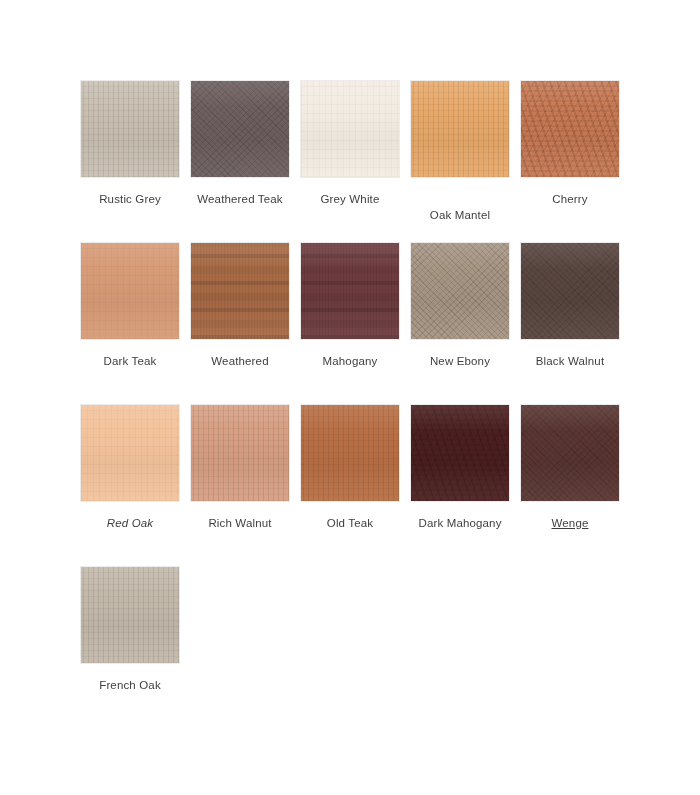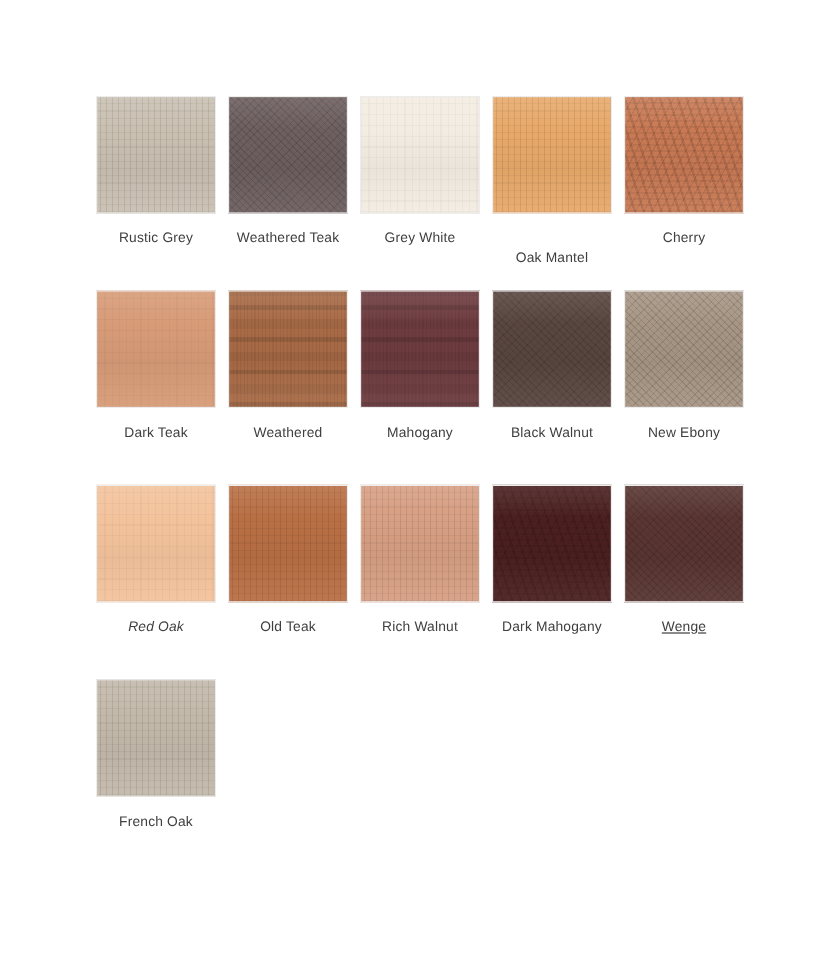--- a/index.html
+++ b/index.html
@@ -231,53 +231,53 @@
         <div class="swatch-label" style="color: rgb(63, 63, 63);">Weathered</div>
       </div>
       <div class="swatch-cell">
         <div class="swatch-tile" style="background-color: rgb(110, 60, 64);">
           <div class="grain g-band"></div>
           <div class="sheen"></div>
         </div>
         <div class="swatch-label" style="color: rgb(63, 63, 63);">Mahogany</div>
       </div>
       <div class="swatch-cell">
+        <div class="swatch-tile" style="background-color: rgb(168, 150, 133);">
+          <div class="grain g-speckle"></div>
+          <div class="sheen"></div>
+        </div>
+        <div class="swatch-label" style="color: rgb(63, 63, 63);">New Ebony</div>
+      </div>
+      <div class="swatch-cell">
         <div class="swatch-tile" style="background-color: rgb(90, 70, 65);">
           <div class="grain g-speckle"></div>
           <div class="sheen"></div>
         </div>
         <div class="swatch-label" style="color: rgb(63, 63, 63);">Black Walnut</div>
-      </div>
-      <div class="swatch-cell">
-        <div class="swatch-tile" style="background-color: rgb(168, 150, 133);">
-          <div class="grain g-speckle"></div>
-          <div class="sheen"></div>
-        </div>
-        <div class="swatch-label" style="color: rgb(63, 63, 63);">New Ebony</div>
       </div>
       <div class="swatch-cell">
         <div class="swatch-tile" style="background-color: rgb(243, 195, 156);">
           <div class="grain g-smooth"></div>
           <div class="sheen"></div>
         </div>
         <div class="swatch-label" style="color: rgb(63, 63, 63); font-style: italic;">Red Oak</div>
       </div>
       <div class="swatch-cell">
+        <div class="swatch-tile" style="background-color: rgb(215, 159, 131);">
+          <div class="grain g-fine"></div>
+          <div class="sheen"></div>
+        </div>
+        <div class="swatch-label" style="color: rgb(63, 63, 63);">Rich Walnut</div>
+      </div>
+      <div class="swatch-cell">
         <div class="swatch-tile" style="background-color: rgb(185, 111, 68);">
           <div class="grain g-fine"></div>
           <div class="sheen"></div>
         </div>
         <div class="swatch-label" style="color: rgb(63, 63, 63);">Old Teak</div>
-      </div>
-      <div class="swatch-cell">
-        <div class="swatch-tile" style="background-color: rgb(215, 159, 131);">
-          <div class="grain g-fine"></div>
-          <div class="sheen"></div>
-        </div>
-        <div class="swatch-label" style="color: rgb(63, 63, 63);">Rich Walnut</div>
       </div>
       <div class="swatch-cell">
         <div class="swatch-tile" style="background-color: rgb(77, 32, 32);">
           <div class="grain g-mottle"></div>
           <div class="sheen"></div>
         </div>
         <div class="swatch-label" style="color: rgb(63, 63, 63);">Dark Mahogany</div>
       </div>
       <div class="swatch-cell">
         <div class="swatch-tile" style="background-color: rgb(90, 54, 50);">

